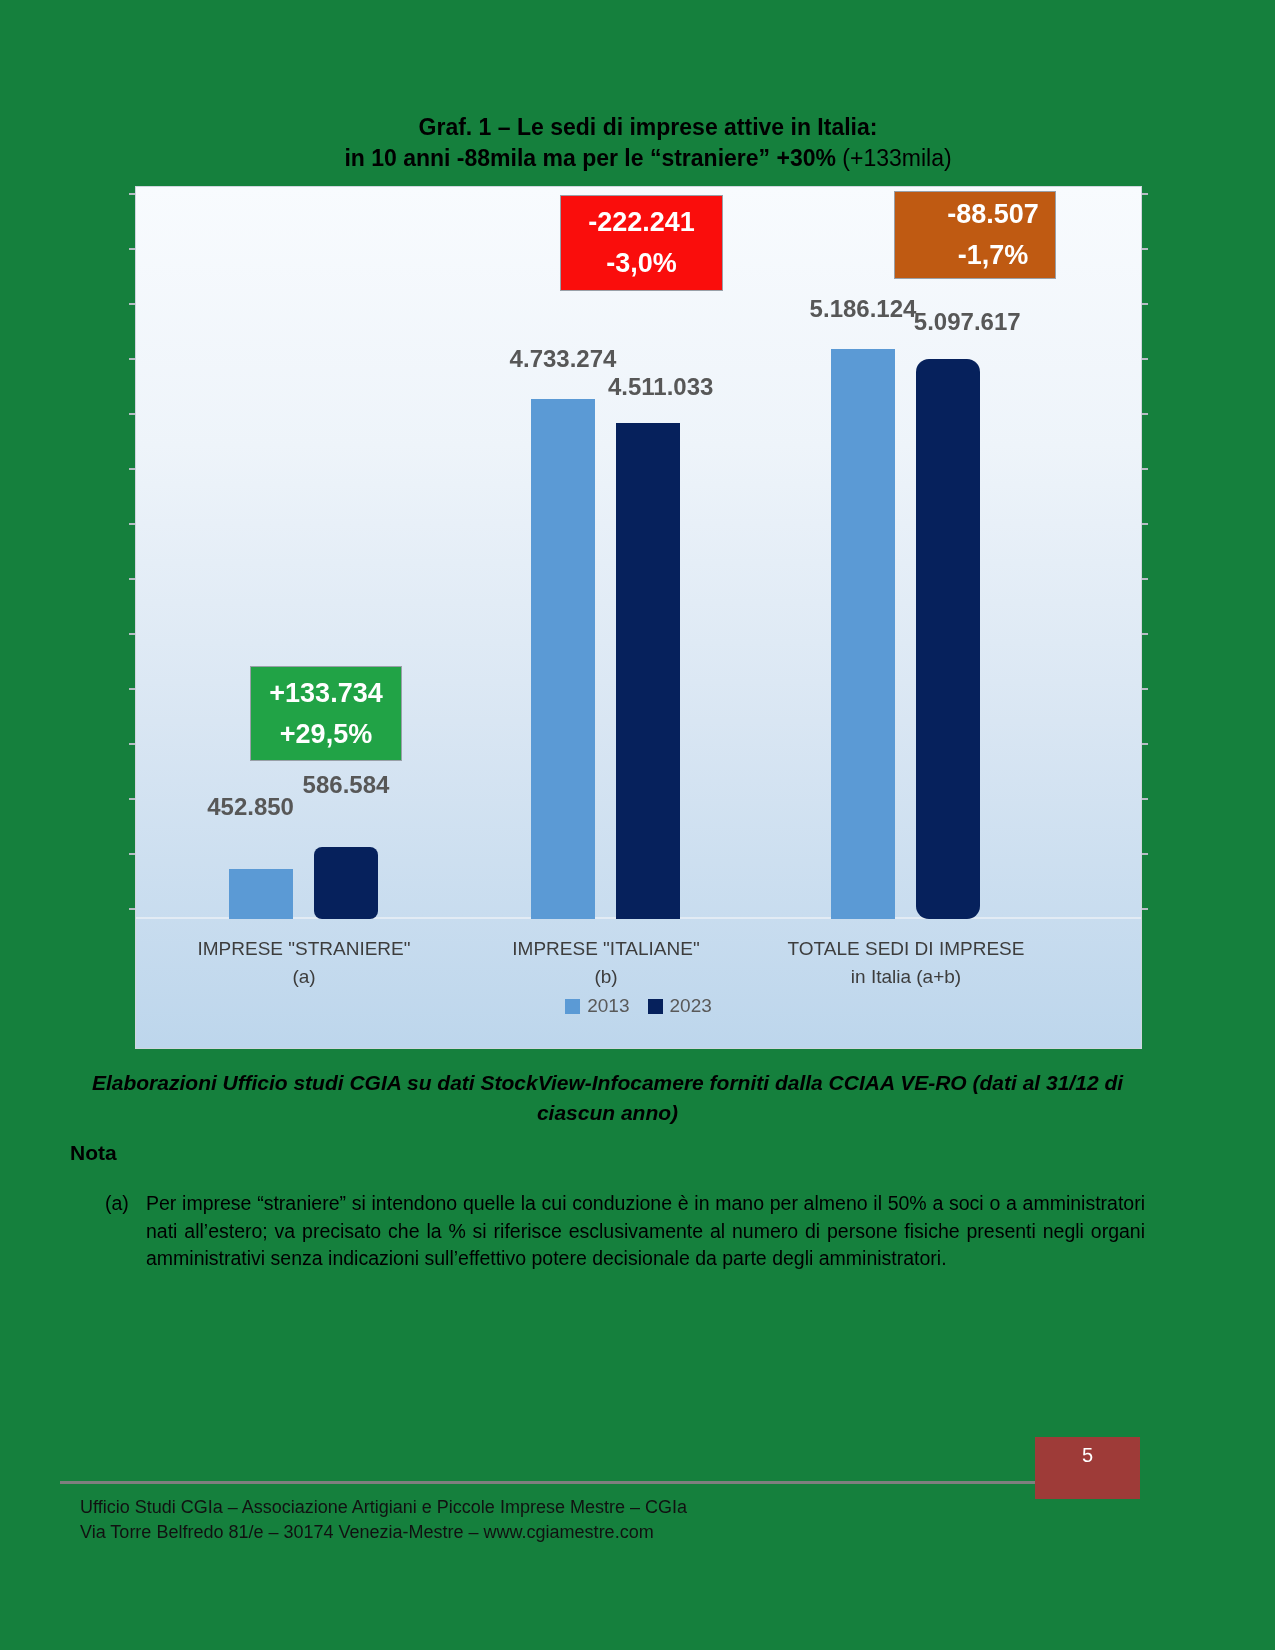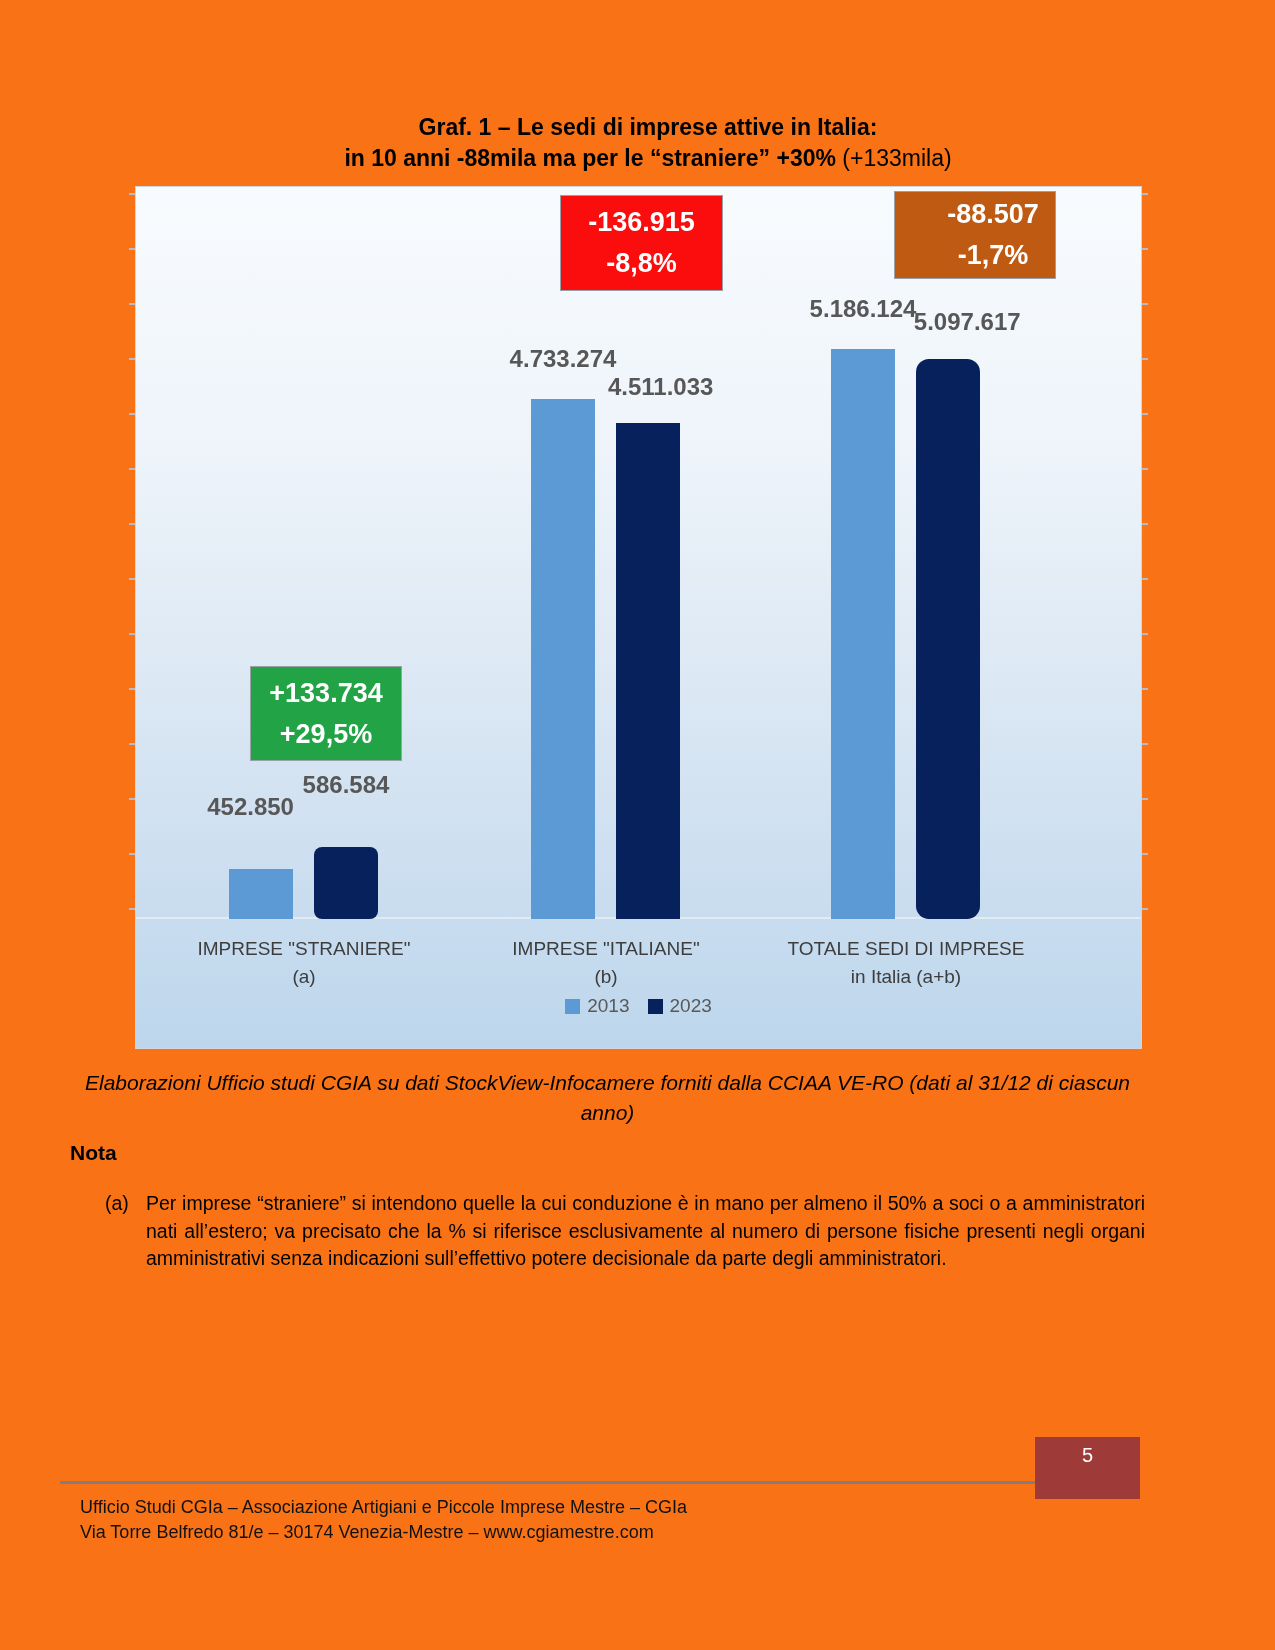--- a/index.html
+++ b/index.html
@@ -1,17 +1,17 @@
 <!DOCTYPE html>
 <html><head>
 <meta charset="utf-8">
 <style>
   html,body{margin:0;padding:0;background:#e9e9e9;}
   .page{
-    position:relative;width:1275px;height:1650px;margin:0 auto;background:#f97316;
+    position:relative;width:1275px;height:1650px;margin:0 auto;background:#15803d;
     font-family:"Liberation Sans","DejaVu Sans",sans-serif;color:#000;overflow:hidden;
   }
   
   .doc-title{position:absolute;top:112px;left:88px;width:1120px;text-align:center;
     font-size:23px;line-height:31px;color:#000;}
   .doc-title .b{font-weight:bold;}
   
   .chart{position:absolute;left:135px;top:186px;width:1005px;height:861px;
     background:linear-gradient(180deg,#f8fbfe 0%,#eef4fa 30%,#d9e6f3 62%,#bdd6ec 100%);
     border:1px solid #cfd6de;}
@@ -35,21 +35,21 @@
     border:1px solid #99a0a8;box-sizing:border-box;}
   .b0{left:98px;top:479px;width:152px;height:95px;margin-left:16px;}
   .b1{left:424px;top:8px;width:163px;height:96px;}
   .b2{left:758px;top:4px;width:162px;height:88px;}
   .legend{position:absolute;left:0;right:0;top:808px;display:flex;justify-content:center;
     gap:18px;align-items:center;font-size:19px;color:#595959;}
   .legend-item{display:flex;align-items:center;gap:7px;}
   .swatch{width:15px;height:15px;display:inline-block;}
   
   .caption{position:absolute;top:1068px;left:70px;width:1075px;text-align:center;
-    font-style:italic;font-size:21px;line-height:30px;color:#000;}
+    font-style:italic;font-size:21px;line-height:30px;color:#000;font-weight:bold;}
   .nota-heading{position:absolute;top:1141px;left:70px;font-size:21px;font-weight:bold;}
   .note{position:absolute;top:1190px;left:105px;width:1040px;font-size:19.5px;
     line-height:27.5px;text-align:justify;color:#000;}
   .note .marker{position:absolute;left:0;top:0;}
   .note .body{display:block;margin-left:41px;}
   
   .footer-rule{position:absolute;top:1481px;left:60px;width:1080px;height:3px;background:#7f7f7f;}
   .footer-text{position:absolute;top:1495px;left:80px;font-size:18px;line-height:25px;color:#111;}
   .page-box{position:absolute;left:1035px;top:1437px;width:105px;height:62px;background:#9e3b38;
     color:#fff;font-size:20px;text-align:center;padding-top:7px;box-sizing:border-box;}
@@ -114,22 +114,22 @@
         <div class="legend-item">
           <div class="swatch" style="background: rgb(6, 33, 92);"></div>
           <div class="" style="display: inline;">2023</div>
         </div>
       </div>
   <div class="badge b0" style="background: rgb(33, 163, 70);">
         <div class="">+133.734</div>
         <div class="">+29,5%</div>
       </div>
       <div class="badge b1" style="background: rgb(250, 13, 12);">
-        <div class="">-136.915</div>
-        <div class="">-8,8%</div>
+        <div class="">-222.241</div>
+        <div class="">-3,0%</div>
       </div>
       <div class="badge b2" style="background: rgb(191, 90, 18); padding-left: 36px;">
         <div class="">-88.507</div>
         <div class="">-1,7%</div>
       </div>
     </div>
 
   <div class="caption">Elaborazioni Ufficio studi CGIA su dati StockView-Infocamere forniti dalla CCIAA VE-RO (dati al 31/12 di ciascun anno)</div>
 
   <div class="nota-heading">Nota</div>

